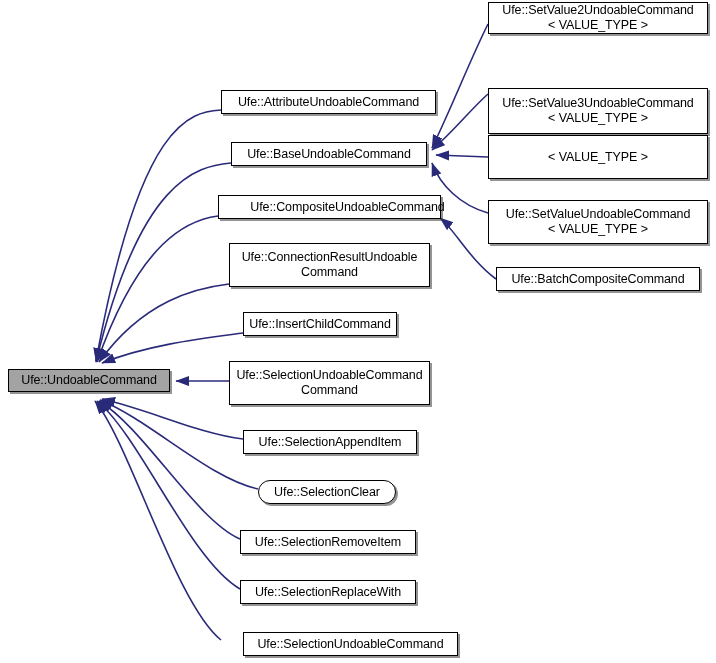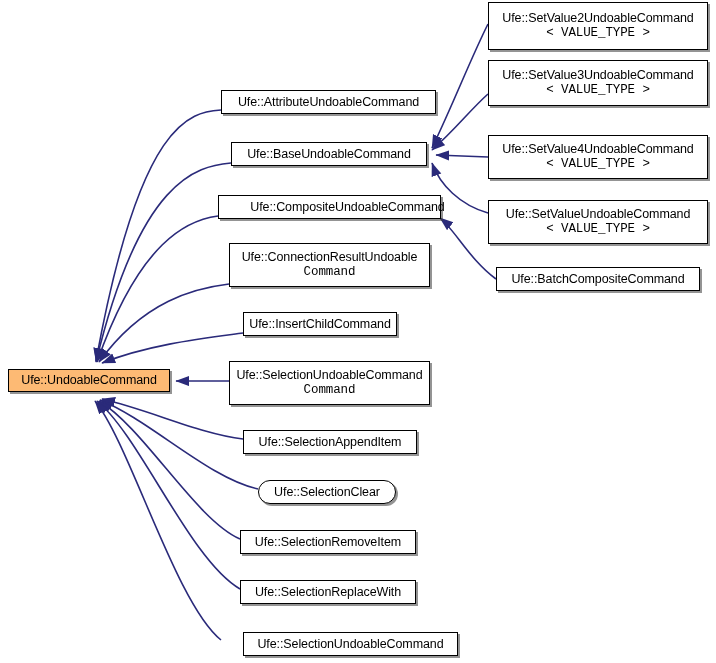--- a/index.html
+++ b/index.html
@@ -37,26 +37,25 @@
     text-align: center;
     font-size: 12.5px;
     line-height: 15px;
     color: #000000;
     letter-spacing: -0.1px;
     box-shadow: 2px 2px 0 0 rgba(60,60,60,0.55);
     z-index: 2;
     white-space: nowrap;
   }
   .node.root {
-    background: #fdba74;
+    background: #a3a3a3;
     border-color: #000000;
   }
   .node .line2 {
     display: block;
-    font-family: Liberation Mono, monospace;
   }
 </style>
 </head>
 <body>
 
 <div id="diagram">
 
   <svg id="edges" viewBox="0 0 716 663" xmlns="http://www.w3.org/2000/svg">
     <defs>
       <marker id="arrowhead" markerWidth="9" markerHeight="9" refX="8.2" refY="3.2" orient="auto" markerUnits="strokeWidth">
@@ -115,30 +114,29 @@
       </div>
       <div class="node" style="left: 240px; top: 530px; width: 176px; height: 24px;">
         <span class="line1">Ufe::SelectionRemoveItem</span>
       </div>
       <div class="node" style="left: 240px; top: 580px; width: 176px; height: 24px;">
         <span class="line1">Ufe::SelectionReplaceWith</span>
       </div>
       <div class="node" style="left: 221px; top: 632px; width: 215px; height: 24px; margin-left: 22px;">
         <span class="line1">Ufe::SelectionUndoableCommand</span>
       </div>
-      <div class="node" style="left: 488px; top: 2px; width: 220px; height: 48px;">
+      <div class="node" style="left: 488px; top: 2px; width: 220px; height: 32px;">
         <span class="line1">Ufe::SetValue2UndoableCommand</span>
         <span class="line2">&lt; VALUE_TYPE &gt;</span>
       </div>
-      <div class="node" style="left: 488px; top: 60px; width: 220px; height: 46px;">
+      <div class="node" style="left: 488px; top: 88px; width: 220px; height: 46px;">
         <span class="line1">Ufe::SetValue3UndoableCommand</span>
         <span class="line2">&lt; VALUE_TYPE &gt;</span>
       </div>
       <div class="node" style="left: 488px; top: 135px; width: 220px; height: 44px;">
-        <span class="line1">Ufe::SetValue4UndoableCommand</span>
         <span class="line2">&lt; VALUE_TYPE &gt;</span>
       </div>
       <div class="node" style="left: 488px; top: 200px; width: 220px; height: 44px;">
         <span class="line1">Ufe::SetValueUndoableCommand</span>
         <span class="line2">&lt; VALUE_TYPE &gt;</span>
       </div>
       <div class="node" style="left: 496px; top: 267px; width: 204px; height: 24px;">
         <span class="line1">Ufe::BatchCompositeCommand</span>
       </div>
     </div>

